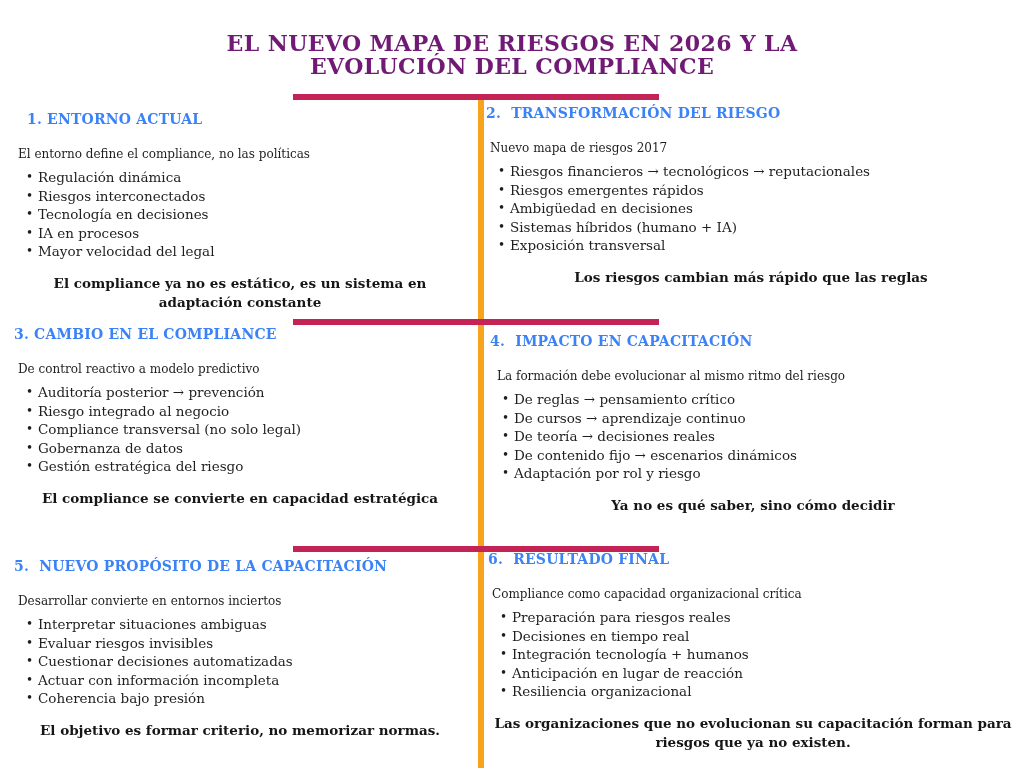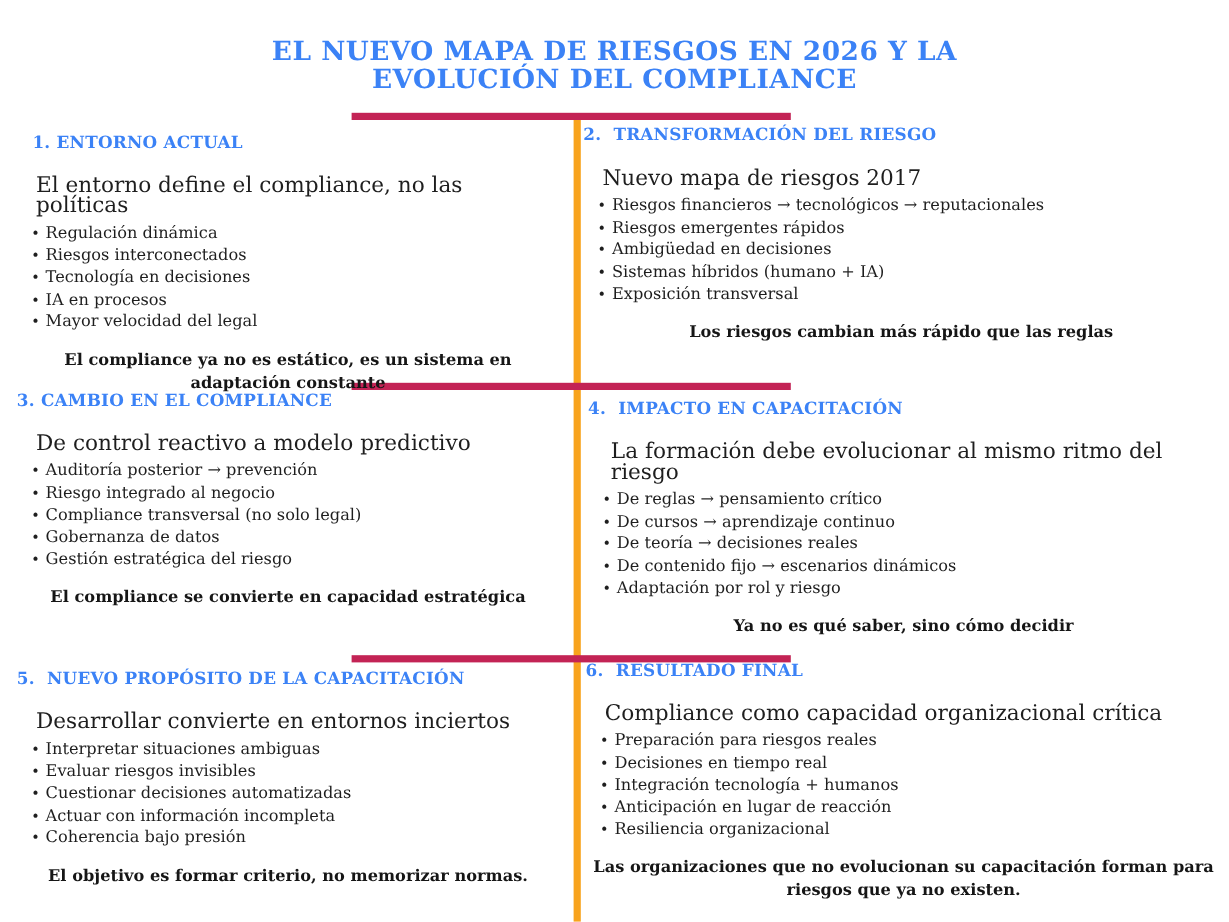--- a/index.html
+++ b/index.html
@@ -4,42 +4,42 @@
 <style>
   html,body{margin:0;padding:0;}
   body{
     width:1024px;height:768px;background:#ffffff;
     font-family:"DejaVu Serif","Liberation Serif",serif;
     color:#1e1e1e;position:relative;overflow:hidden;
   }
   .page-title{
     position:absolute;top:32px;left:0;width:100%;
     text-align:center;font-size:22px;line-height:23px;
-    font-weight:700;letter-spacing:0.4px;color:#3b82f6;margin:0;
+    font-weight:700;letter-spacing:0.4px;color:#701a75;margin:0;
   }
   .spine{
     position:absolute;left:478px;top:96px;width:6px;height:672px;z-index:1;
   }
   .divider{
     position:absolute;left:293px;width:366px;height:6px;z-index:2;
   }
   .d1{top:94px}.d2{top:319px}.d3{top:546px}
   .sec{position:absolute;z-index:3;}
   .s1{left:14px;top:111px;width:452px}
   .s2{left:486px;top:105px;width:530px}
   .s3{left:14px;top:326px;width:452px}
   .s4{left:490px;top:333px;width:526px}
   .s5{left:14px;top:558px;width:452px}
   .s6{left:488px;top:551px;width:530px}
   .sec h2{
     font-size:14px;font-weight:700;margin:0;
     white-space:pre-wrap;letter-spacing:0.2px;color:#3b82f6;
   }
   .s1 h2{padding-left:13px;}
-  .intro{margin:19px 0 5px 16px;font-size:18px;line-height:17px;}
+  .intro{margin:19px 0 5px 4px;font-size:12px;line-height:17px;}
   .s4 .intro{padding-left:3px;}
   .bullets{margin:0;padding:0 0 0 24px;list-style:none;}
   .bullets li{
     font-size:13.5px;line-height:18.5px;position:relative;
   }
   .bullets li::before{
     content:"\2022";position:absolute;left:-12px;top:0;
     font-size:12px;line-height:18.5px;
   }
   .conclusion{

